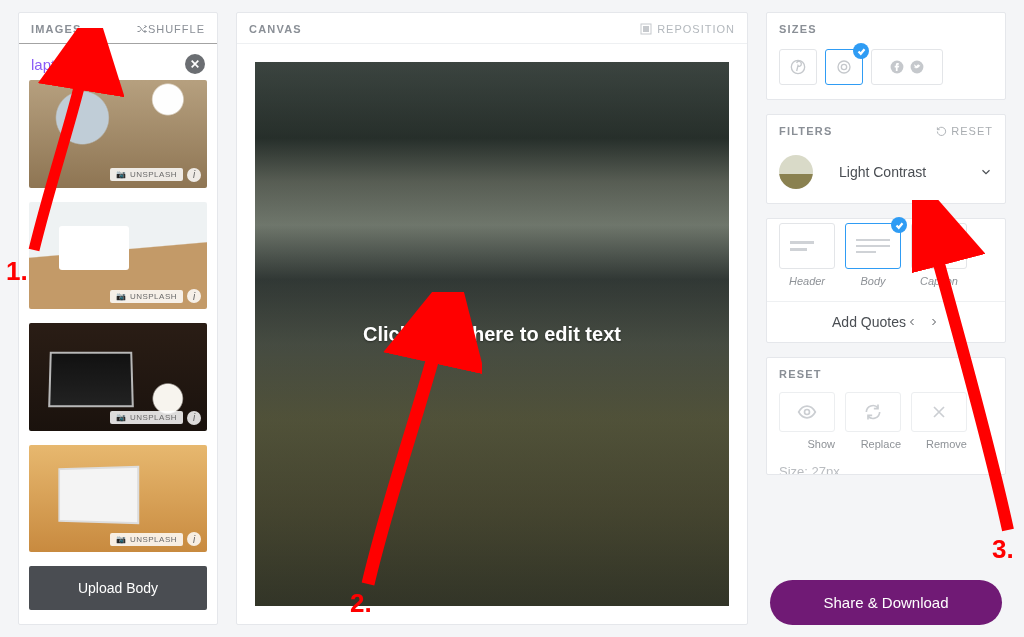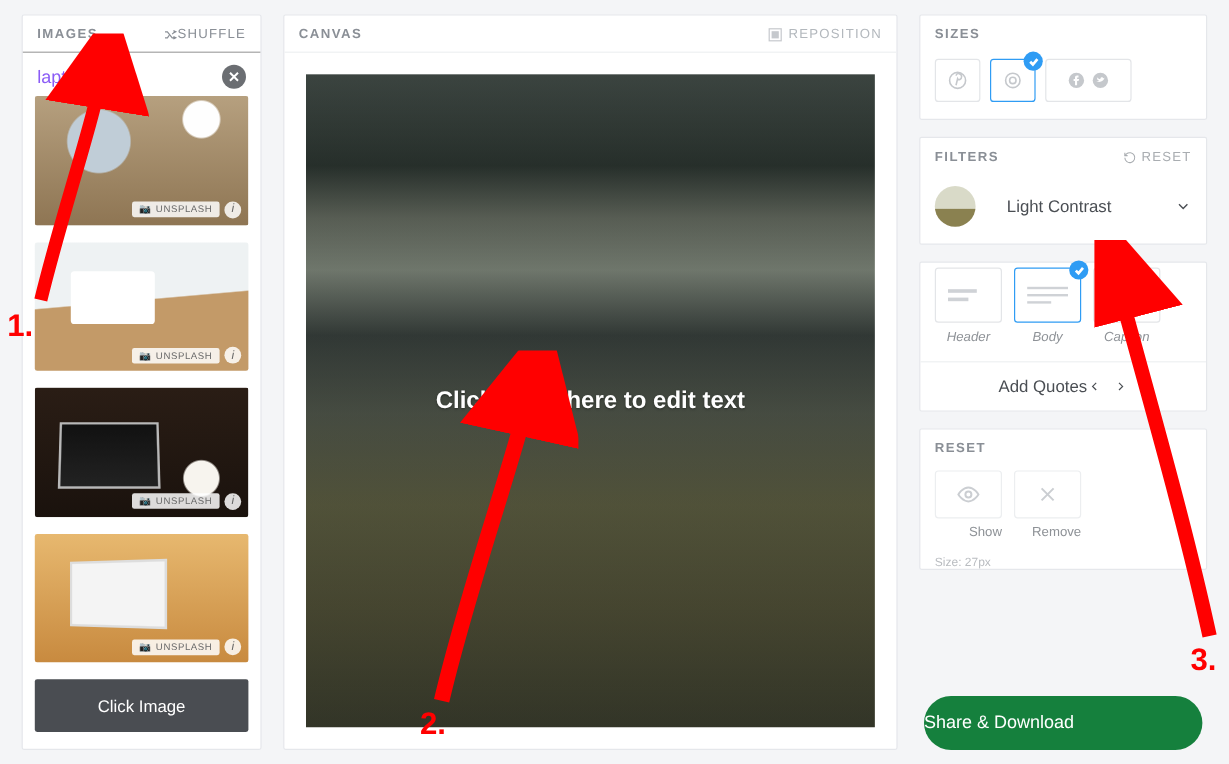--- a/index.html
+++ b/index.html
@@ -180,24 +180,24 @@
   }
   .quotes-nav{display:flex;gap:10px;}
   .quotes-nav svg{width:12px;height:12px;stroke:#4a4e53;stroke-width:2;fill:none;cursor:pointer;}
   .logo-row{display:flex;gap:10px;padding:4px 12px 6px;}
   .logo-opt{width:56px;display:flex;flex-direction:column;align-items:flex-end;gap:6px;cursor:pointer;}
   .logo-box{
     width:56px;height:40px;border:1px solid #eceef0;border-radius:3px;
     display:flex;align-items:center;justify-content:center;color:#cbced2;
   }
   .logo-box svg{width:20px;height:20px;stroke:#cbced2;stroke-width:2;fill:none;}
-  .sizer{padding:8px 12px 6px;font-size:10px;color:#b9bcc0;}
+  .sizer{padding:8px 12px 6px;font-size:13px;color:#b9bcc0;}
   .right-bottom{flex:1;display:flex;flex-direction:column;justify-content:flex-end;}
   .share-btn{
-    background:#15803d;color:#fff;border-radius:24px;text-align:left;
+    background:#701a75;color:#fff;border-radius:24px;text-align:center;
     padding:14px 0;font-size:15px;font-weight:500;margin:0 4px;cursor:pointer;
   }
   
   .ann{position:absolute;pointer-events:none;}
   .num{color:#ff0000;font-weight:800;font-size:26px;position:absolute;pointer-events:none;}
 </style>
 </head>
 <body>
 
 <div class="app">
@@ -239,21 +239,21 @@
           <span class="credit-i">i</span>
         </div>
       </div>
       <div class="thumb thumb4">
         <div class="credit">
           <span class="credit-pill">📷 <span>UNSPLASH</span></span>
           <span class="credit-i">i</span>
         </div>
       </div>
     </div>
-    <div class="upload-btn">Click Image</div>
+    <div class="upload-btn">Upload Body</div>
   </div>
 
   <div class="panel center">
     <div class="panel-head">
       <span class="panel-title">CANVAS</span>
       <span class="repos">
         <svg width="12" height="12" viewBox="0 0 12 12">
             <rect x="1" y="1" width="10" height="10" fill="none" stroke="#c6c9cd"></rect>
             <rect x="3" y="3" width="6" height="6" fill="#c6c9cd"></rect>
           </svg>
@@ -380,20 +380,29 @@
               <svg viewBox="0 0 24 24">
                 <path d="M2 12s4-7 10-7 10 7 10 7-4 7-10 7S2 12 2 12z"></path>
                 <circle cx="12" cy="12" r="3"></circle>
               </svg>
             </div>
           <span class="opt-label">Show</span>
         </div>
         <div class="logo-opt">
           <div class="logo-box">
               <svg viewBox="0 0 24 24">
+                <path d="M4 12a8 8 0 0 1 14-5M20 12a8 8 0 0 1-14 5"></path>
+                <path d="M18 3v5h-5M6 21v-5h5"></path>
+              </svg>
+            </div>
+          <span class="opt-label">Replace</span>
+        </div>
+        <div class="logo-opt">
+          <div class="logo-box">
+              <svg viewBox="0 0 24 24">
                 <path d="M6 6l12 12M18 6L6 18"></path>
               </svg>
             </div>
           <span class="opt-label">Remove</span>
         </div>
       </div>
       <div class="sizer">Size: 27px</div>
     </div>
 
     <div class="right-bottom">

